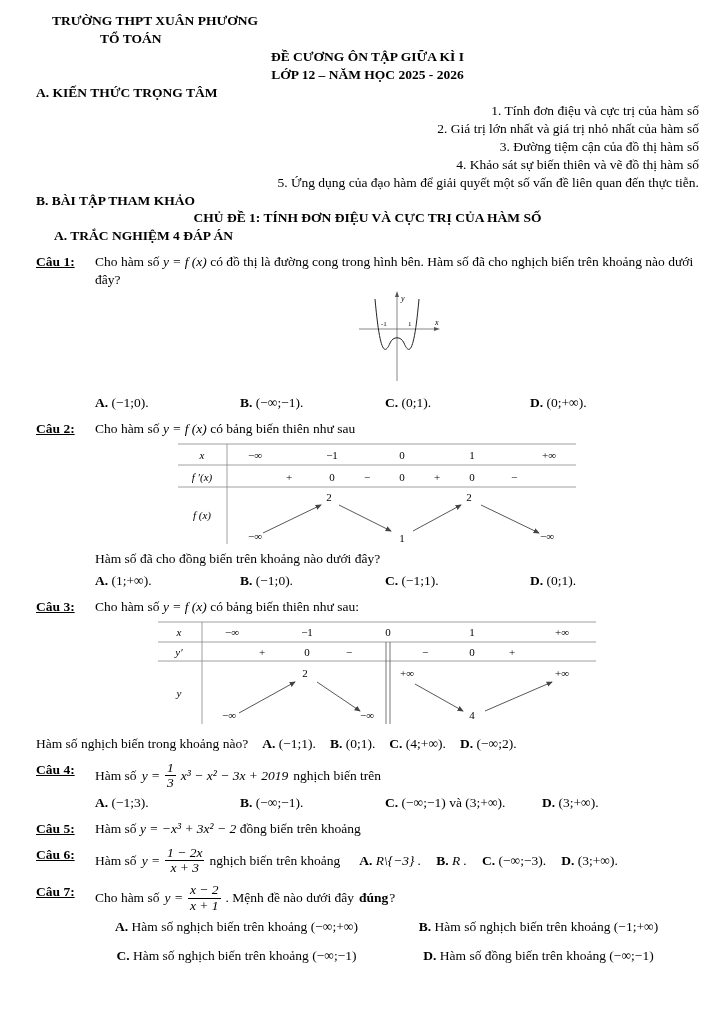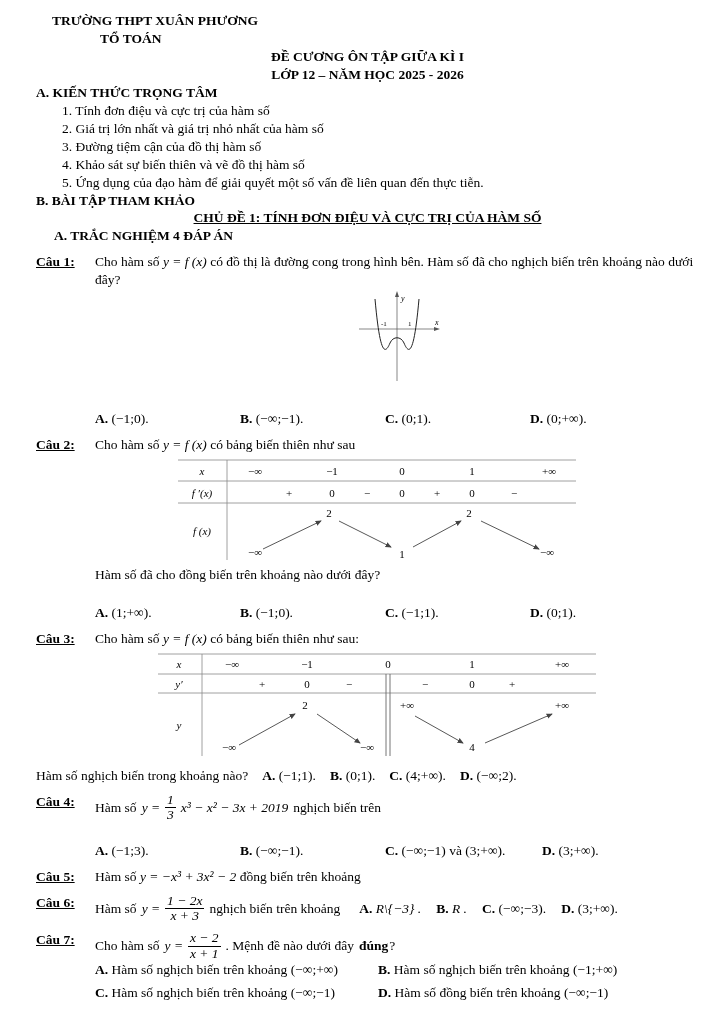--- a/index.html
+++ b/index.html
@@ -3,39 +3,39 @@
 <meta charset="utf-8">
 <style>
   html,body{margin:0;padding:0;}
   body{width:725px;height:1024px;overflow:hidden;background:#fff;color:#000;
        font-family:"Liberation Serif","DejaVu Serif",serif;font-size:13.5px;line-height:1.33;}
   .page{padding:12px 26px 8px 36px;}
   .hdr-school{font-weight:bold;padding-left:16px;}
   .hdr-dept{font-weight:bold;padding-left:64px;}
   .title{text-align:center;font-weight:bold;}
   .sec-head{font-weight:bold;}
-  .ka-item{padding-left:26px;}
-  .topic{text-align:center;font-weight:bold;text-decoration:underline;}
+  .ka-item{padding-left:26px;text-align:right;}
+  .topic{text-align:center;font-weight:bold;}
   .sub-head{font-weight:bold;padding-left:18px;}
   .q{display:flex;align-items:flex-start;margin-top:8px;}
   .q-label{flex:none;width:59px;font-weight:bold;text-decoration:underline;}
   .q-body{flex:1;min-width:0;}
   .math{font-style:italic;}
   .opt-key{font-weight:bold;}
-  .opts{display:flex;margin-top:20px;}
+  .opts{display:flex;margin-top:4px;}
   .opts .opt{min-width:145px;white-space:nowrap;}
   .opts .opt:last-child{min-width:0;}
   .inline-opts .opt{margin-left:14px;white-space:nowrap;}
   .fline{display:flex;align-items:center;gap:5px;flex-wrap:nowrap;}
   .frac{display:inline-block;text-align:center;line-height:1.05;font-style:italic;}
   .frac .fr-num{display:block;border-bottom:1px solid #000;padding:0 2px;}
   .frac .fr-den{display:block;padding:0 2px;}
   .center{text-align:center;}
   .q3-line{display:flex;margin-top:5px;}
-  .q7-opts{display:grid;grid-template-columns:283px 1fr;row-gap:5px;}
+  .q7-opts{display:grid;grid-template-columns:283px 1fr;row-gap:11px;margin-top:5px;text-align:center;}
   .bbt-wrap{margin-top:5px;}
   svg text{font-family:"Liberation Serif","DejaVu Serif",serif;}
   .it{font-style:italic;}
 </style>
 </head>
 <body>
 
 <div class="page">
 
   <div class="hdr-school">TRƯỜNG THPT XUÂN PHƯƠNG</div>

